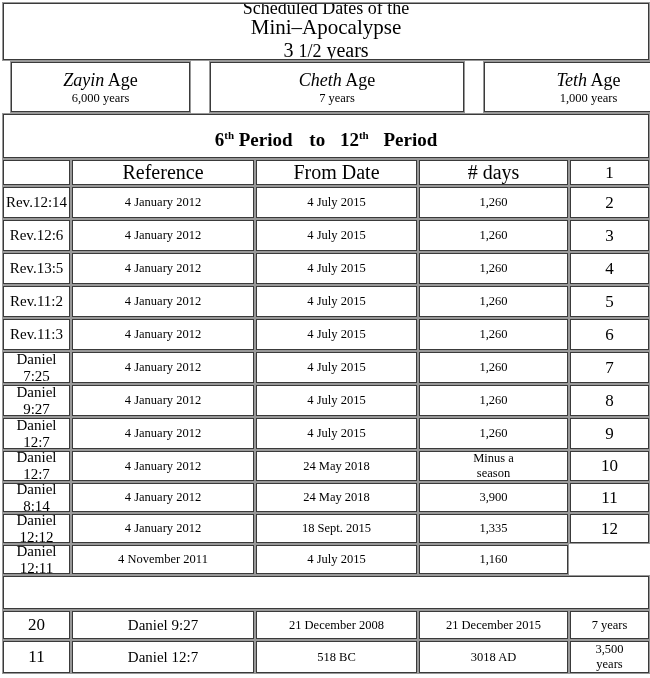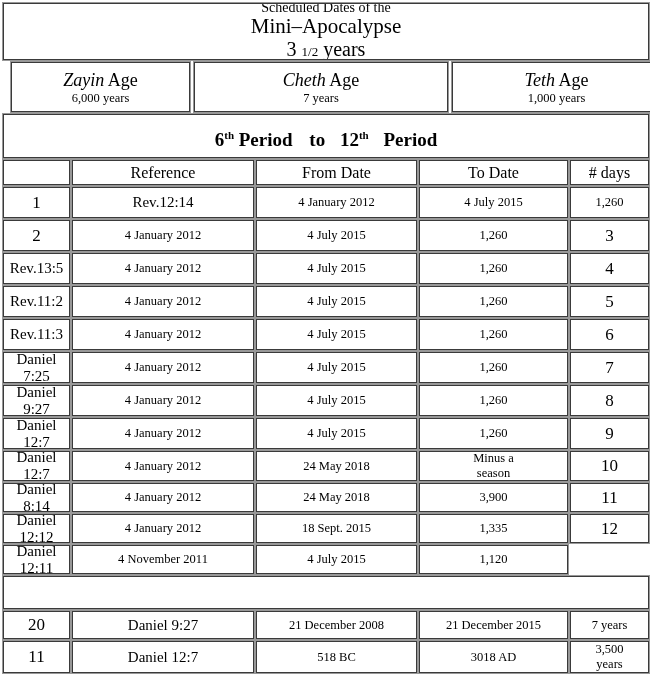--- a/index.html
+++ b/index.html
@@ -29,46 +29,46 @@
     display: flex;
     flex-direction: column;
     align-items: center;
     justify-content: center;
     text-align: center;
     overflow: hidden;
   }
   .span-all { grid-column: 1 / -1; }
 
   
-  .title-kicker { font-size: 14px; line-height: 15px; }
+  .title-kicker { font-size: 18px; line-height: 15px; }
   .title-main   { font-size: 21px;   line-height: 23px; }
   .title-years  { font-size: 20px;   line-height: 22px; }
-  .title-years .frac { font-size: 13px; }
+  .title-years .frac { font-size: 18px; }
 
   
   .age-row {
     grid-column: 1 / -1;
     display: grid;
     grid-template-columns: 179px 254px 209px;
-    gap: 4px;
+    gap: 20px;
     padding-left: 8px;
   }
   .age-name { font-size: 18px; line-height: 22px; }
   .age-sub  { font-size: 12.5px; line-height: 15px; }
   .age-bold .age-name, .age-bold .age-sub { font-weight: normal; }
 
   
   .period-cell { font-size: 19px; font-weight: bold; }
   .period-cell sup { font-size: 11px; vertical-align: super; line-height: 0; }
   .period-line { display: inline-block; margin-top: 8px; }
   .gap-l { margin-left: 12px; }
   .gap-m { margin-left: 10px; }
 
   
-  .hdr    { font-size: 16px; }
+  .hdr    { font-size: 20px; }
   .c-num  { font-size: 17px; }
   .c-ref  { font-size: 15px; }
   .c-date { font-size: 12.5px; }
   .c-days { font-size: 12.5px; line-height: 1.2; white-space: pre-line; }
   i.nm { font-style: italic; }
 </style>
 </head>
 <body>
 
 <div class="sheet">
@@ -114,29 +114,29 @@
         <span>Period</span>
         <span class="gap-l">to</span>
         <span class="gap-m"><span>12</span><sup>th</sup></span>
         <span class="gap-m">Period</span>
       </span>
     </div>
 
     <div class="cell hdr"></div>
     <div class="cell hdr">Reference</div>
     <div class="cell hdr">From Date</div>
-    <div class="cell hdr">To Date</div>
     <div class="cell hdr"># days</div>
 
   <div class="cell c-num">1</div>
       <div class="cell c-ref">Rev.12:14</div>
       <div class="cell c-date">4 January 2012</div>
       <div class="cell c-date">4 July 2015</div>
       <div class="cell c-days">1,260</div>
       <div class="cell c-num">2</div>
+      <div class="cell c-ref">Rev.12:6</div>
       <div class="cell c-date">4 January 2012</div>
       <div class="cell c-date">4 July 2015</div>
       <div class="cell c-days">1,260</div>
       <div class="cell c-num">3</div>
       <div class="cell c-ref">Rev.13:5</div>
       <div class="cell c-date">4 January 2012</div>
       <div class="cell c-date">4 July 2015</div>
       <div class="cell c-days">1,260</div>
       <div class="cell c-num">4</div>
       <div class="cell c-ref">Rev.11:2</div>
@@ -176,21 +176,21 @@
       <div class="cell c-days">3,900</div>
       <div class="cell c-num">11</div>
       <div class="cell c-ref">Daniel 12:12</div>
       <div class="cell c-date">4 January 2012</div>
       <div class="cell c-date">18 Sept. 2015</div>
       <div class="cell c-days">1,335</div>
       <div class="cell c-num">12</div>
       <div class="cell c-ref">Daniel 12:11</div>
       <div class="cell c-date">4 November 2011</div>
       <div class="cell c-date">4 July 2015</div>
-      <div class="cell c-days">1,120</div>
+      <div class="cell c-days">1,160</div>
       <div class="cell span-all"></div>
       <div class="cell c-num">20</div>
       <div class="cell c-ref">Daniel 9:27</div>
       <div class="cell c-date">21 December 2008</div>
       <div class="cell c-date">21 December 2015</div>
       <div class="cell c-days">7 years</div>
       <div class="cell c-num">11</div>
       <div class="cell c-ref">Daniel 12:7</div>
       <div class="cell c-date">518 BC</div>
       <div class="cell c-date">3018 AD</div>

